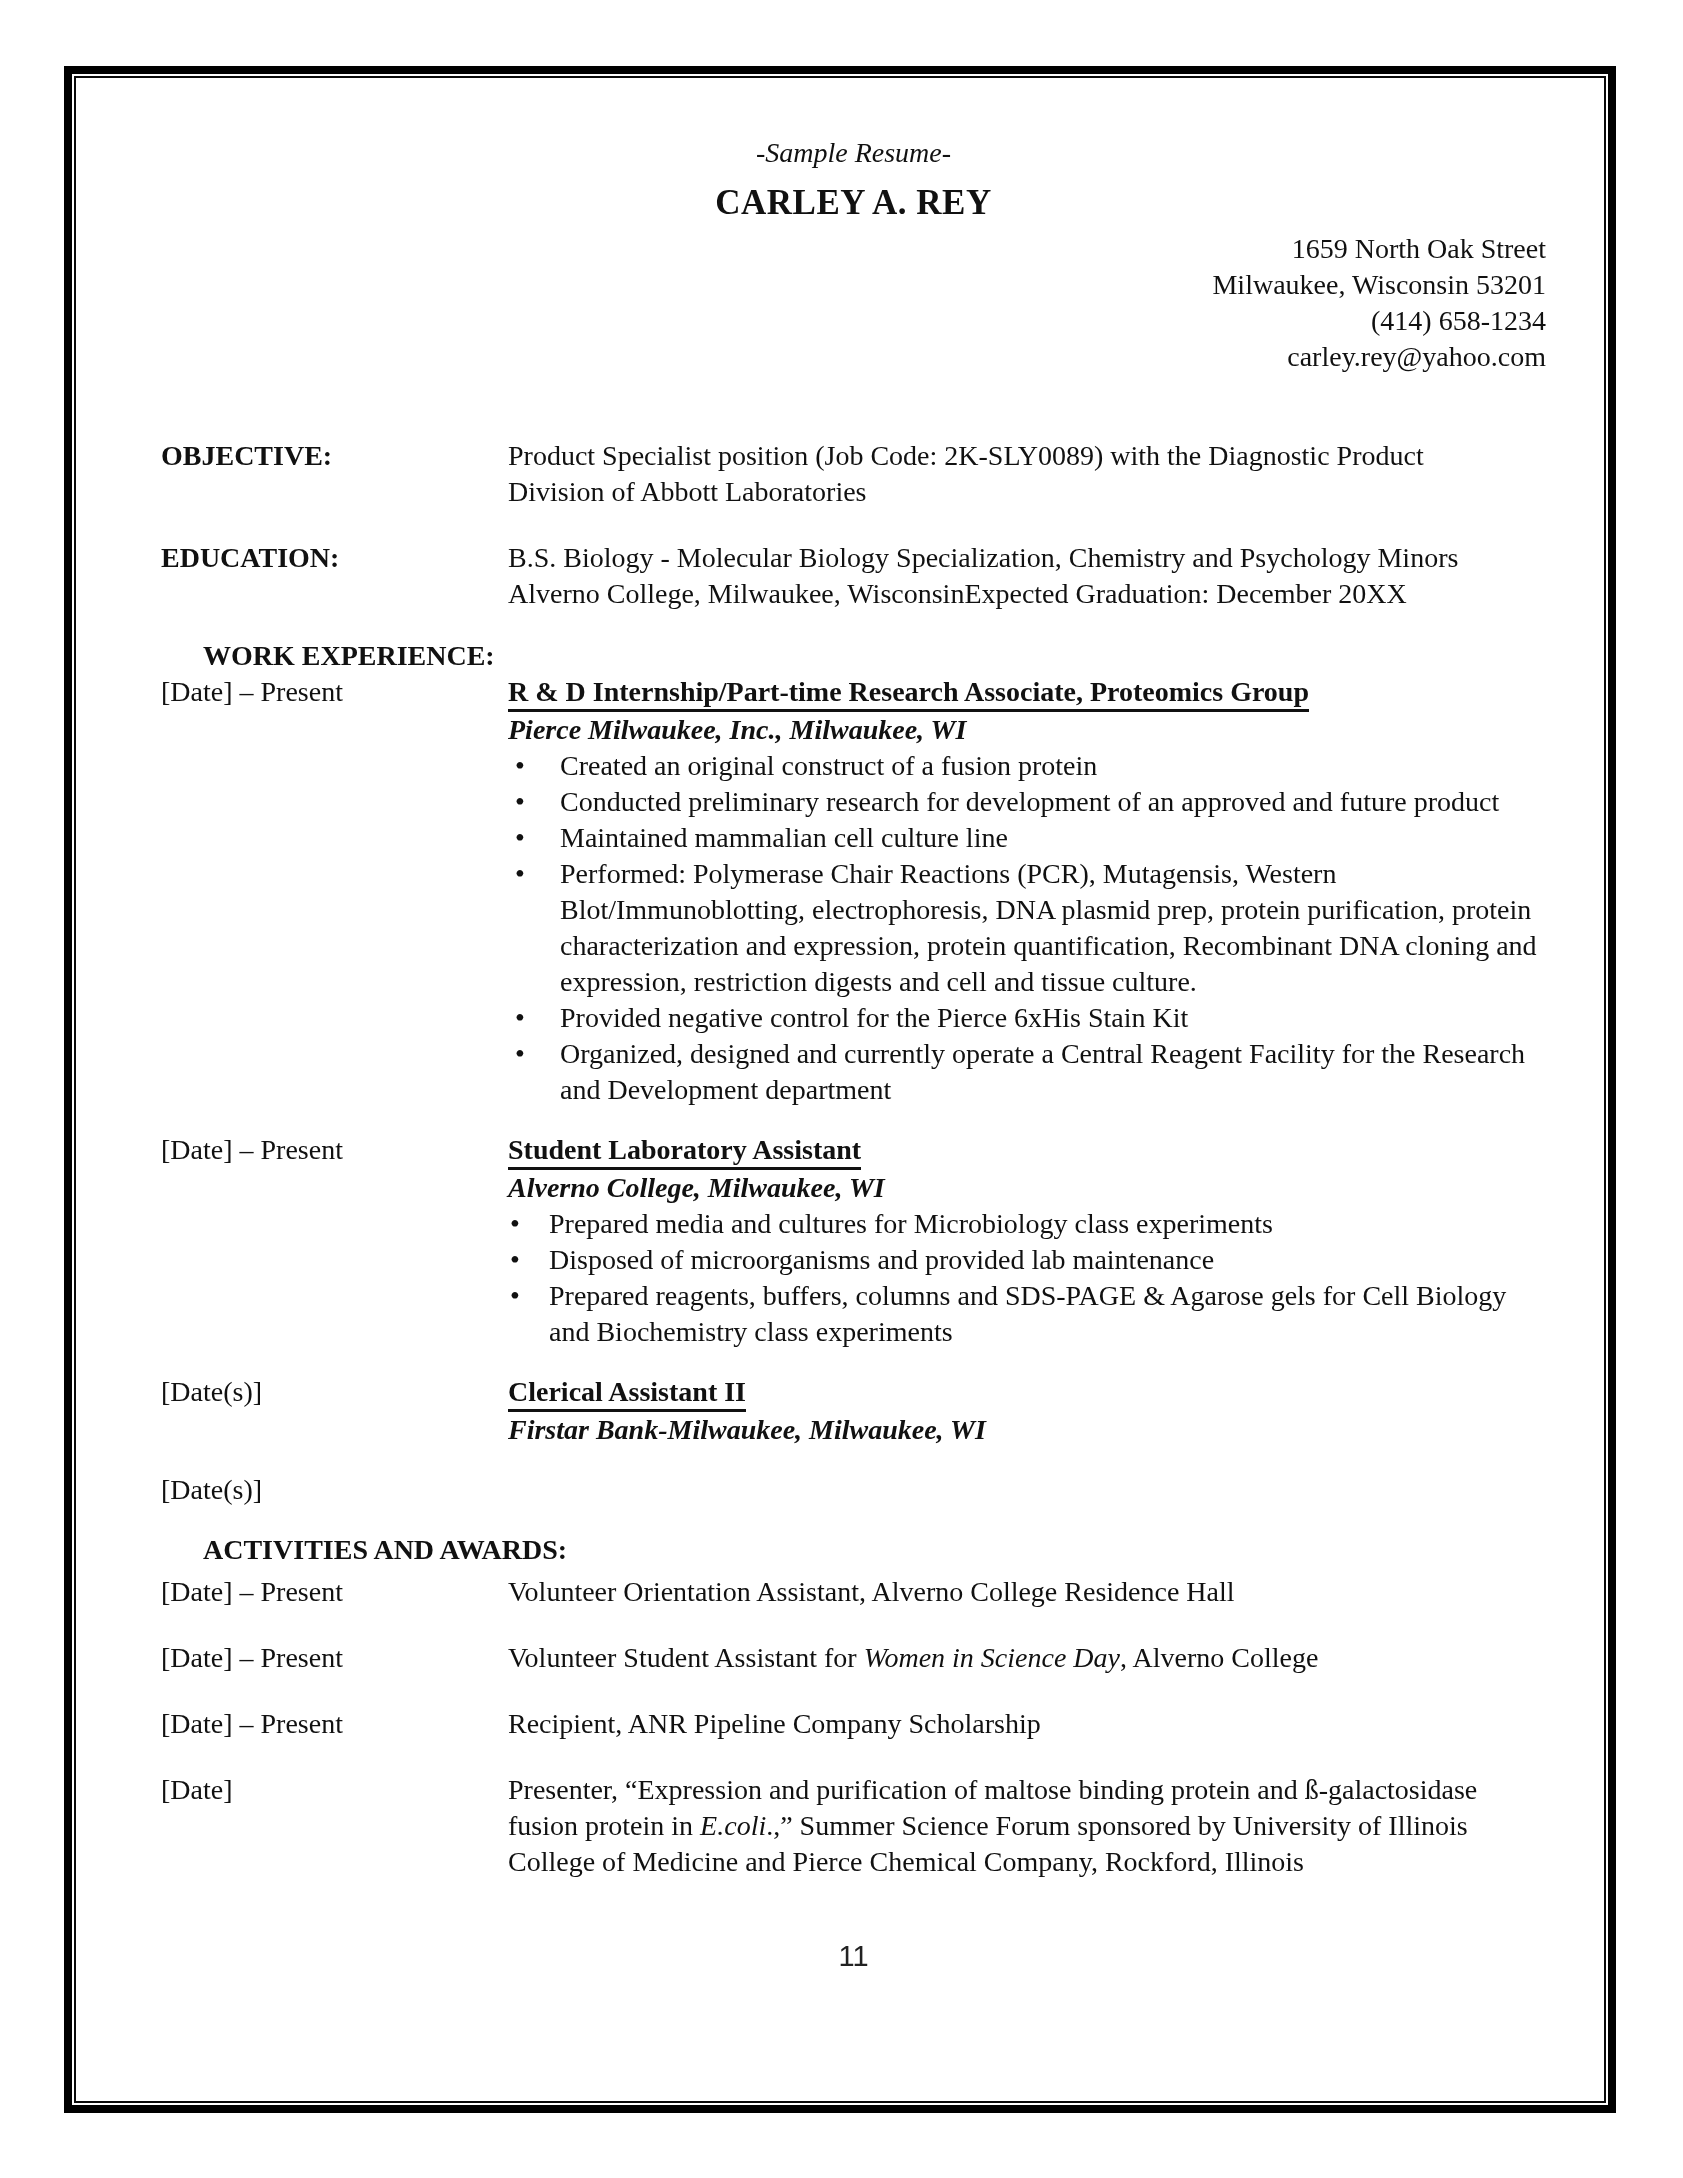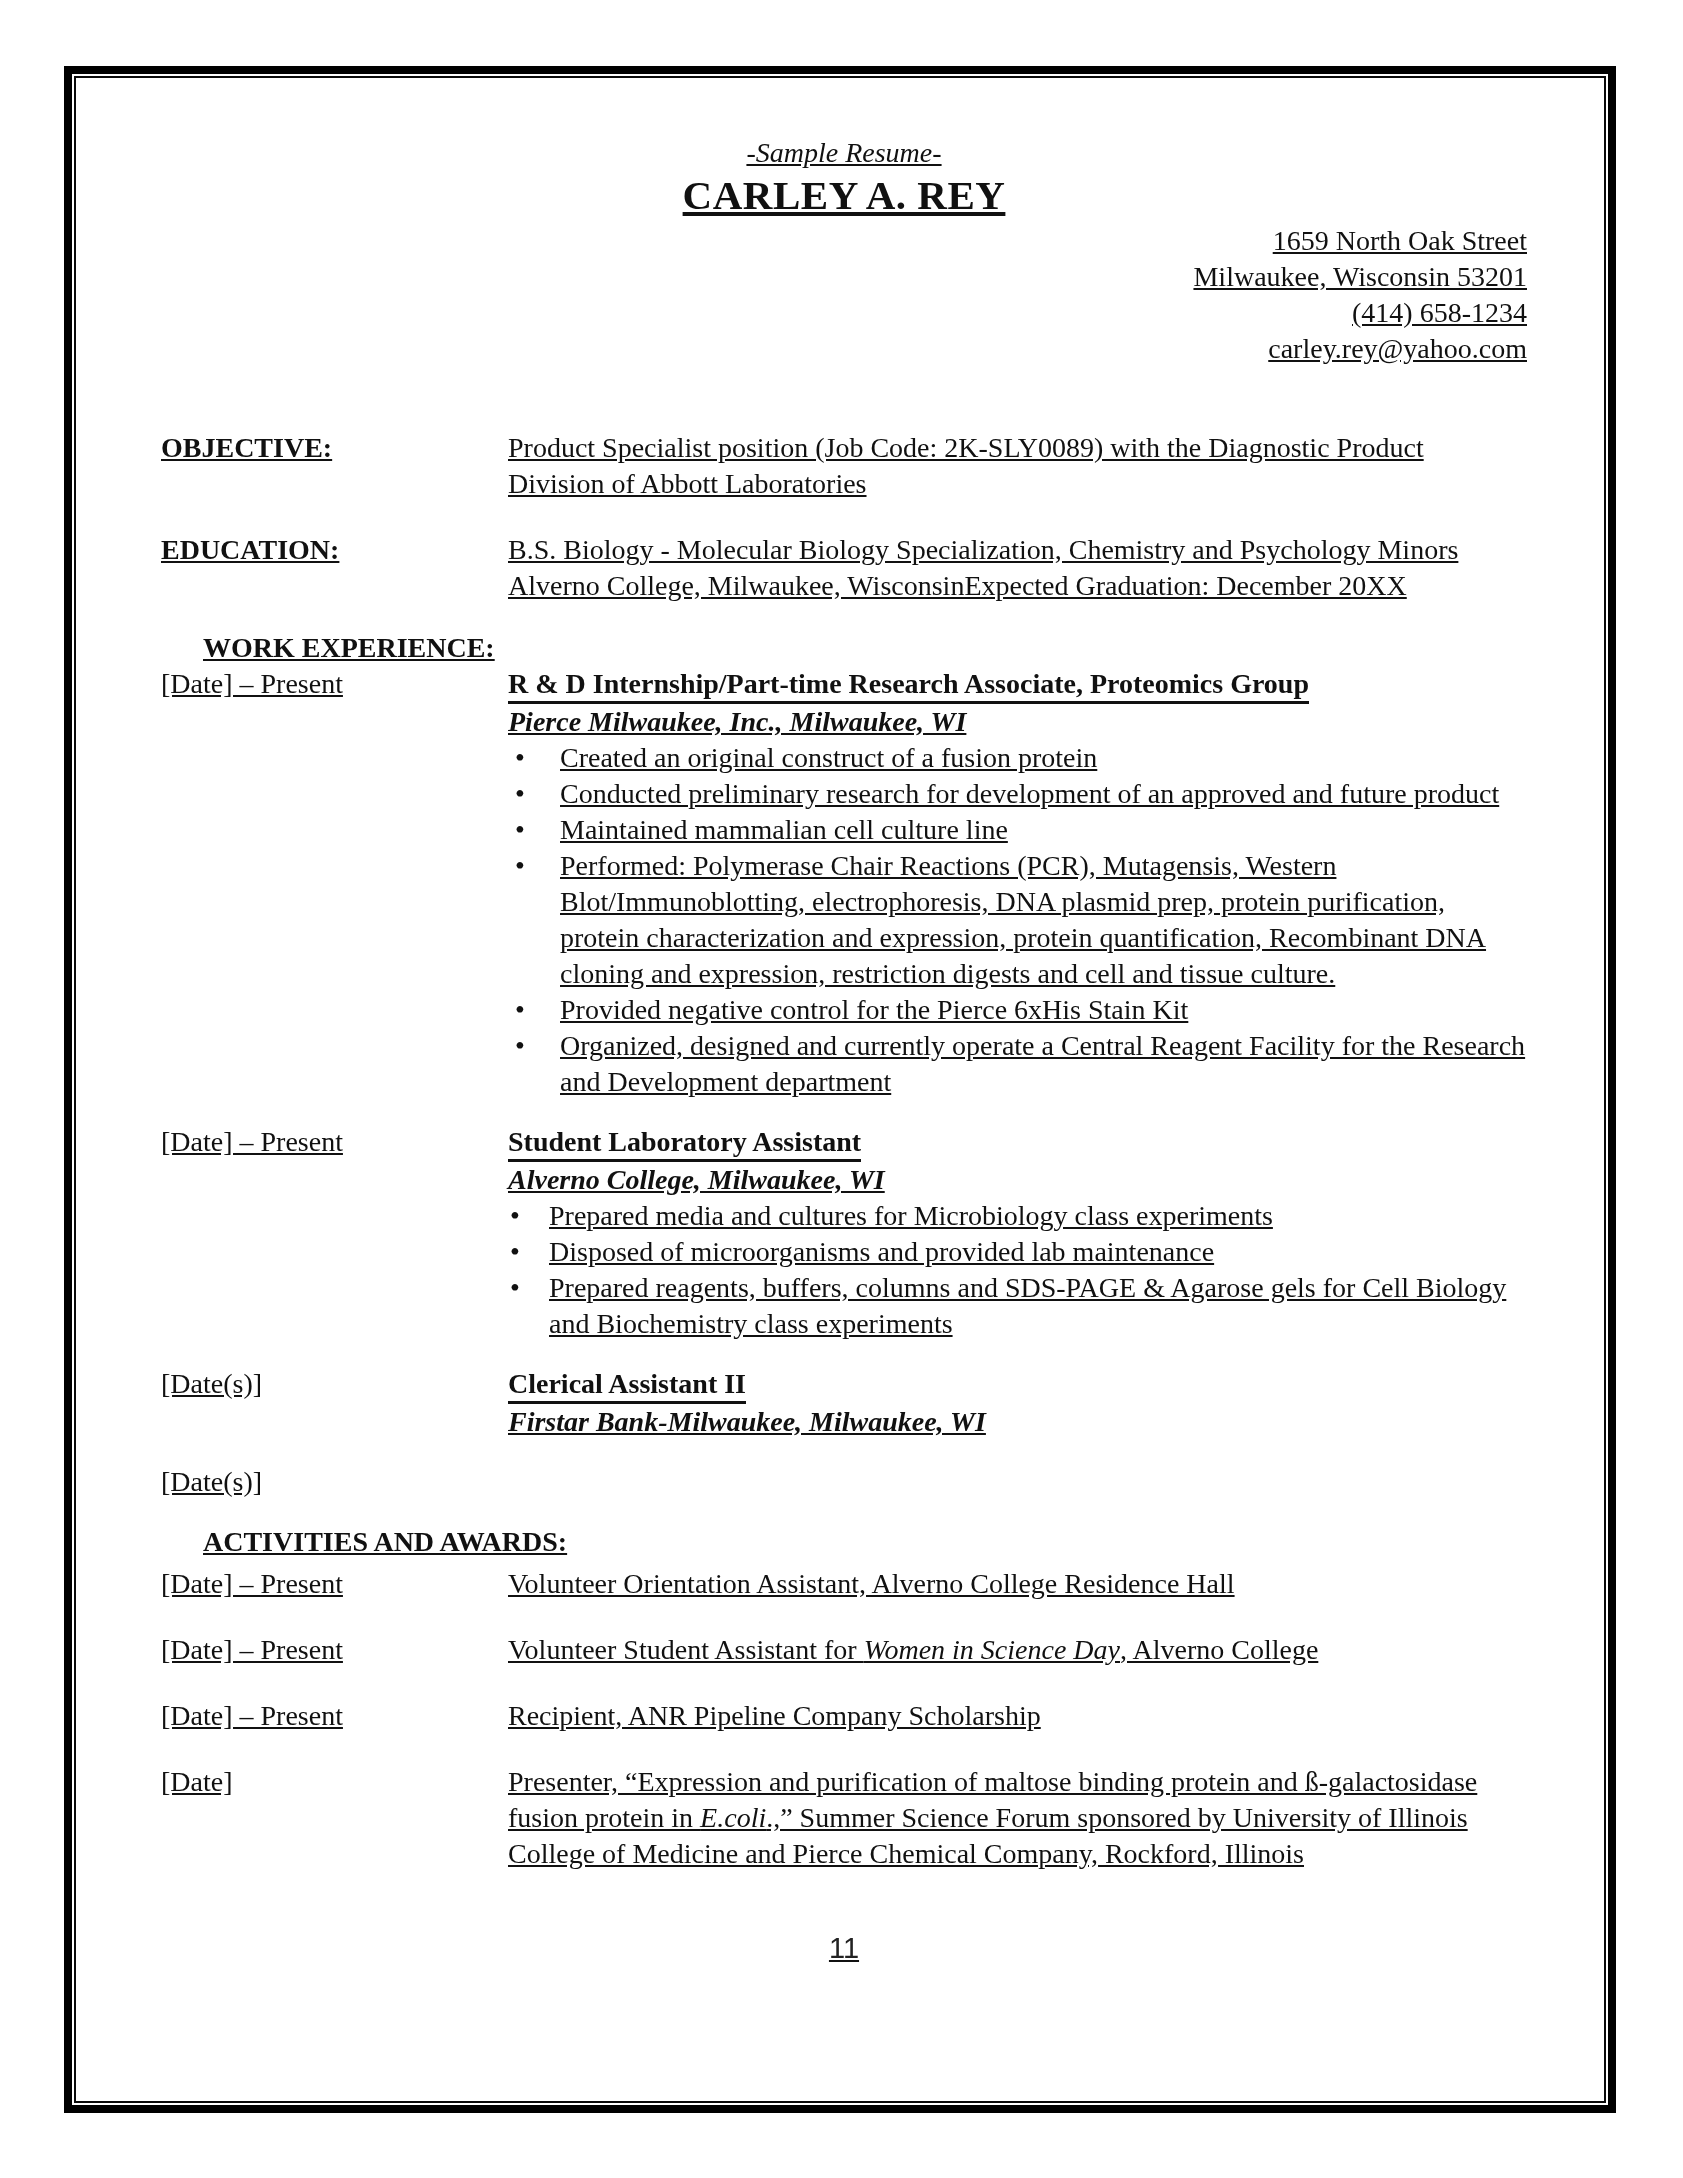--- a/index.html
+++ b/index.html
@@ -30,39 +30,38 @@
     right: 2px;
     bottom: 2px;
     border: 2px solid #0a0a0a;
   }
   .content {
     position: absolute;
     top: 0;
     left: 0;
     right: 0;
     bottom: 0;
-    padding: 0 77px 0 85px;
+    padding: 0 58px 0 85px;
     box-sizing: border-box;
     font-family: "Liberation Serif", serif;
     font-size: 28px;
     line-height: 36px;
     color: #111111;
     overflow: hidden;
-    text-decoration: underline;
   }
   .watermark {
     margin-top: 57px;
     text-align: center;
     font-style: italic;
   }
   .name {
-    margin-top: 4px;
+    margin-top: 12px;
     text-align: center;
     font-weight: bold;
-    font-size: 41px;
+    font-size: 35px;
     line-height: 40px;
     letter-spacing: 0.5px;
   }
   .addr-block { margin-top: 8px; }
   .addr { text-align: right; }
   .row {
     display: grid;
     grid-template-columns: 347px 1fr;
     align-items: start;
   }

